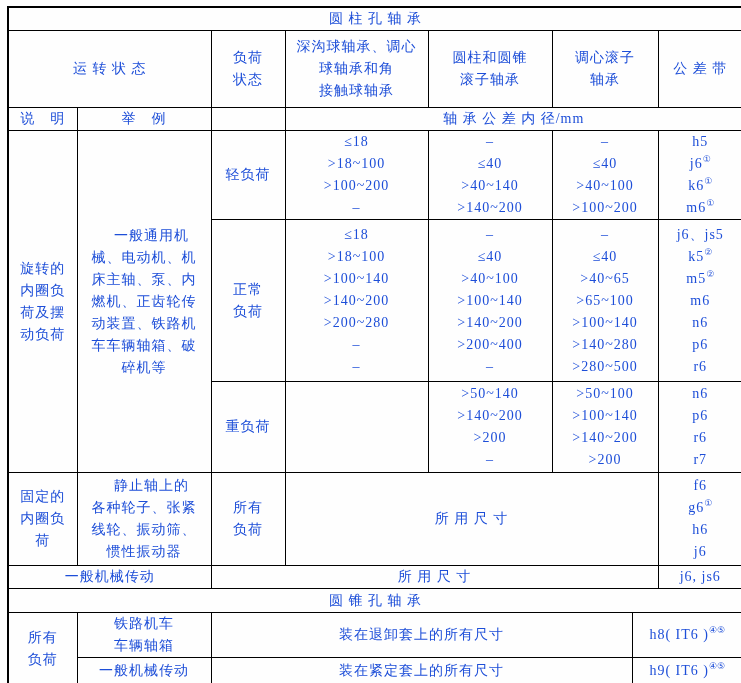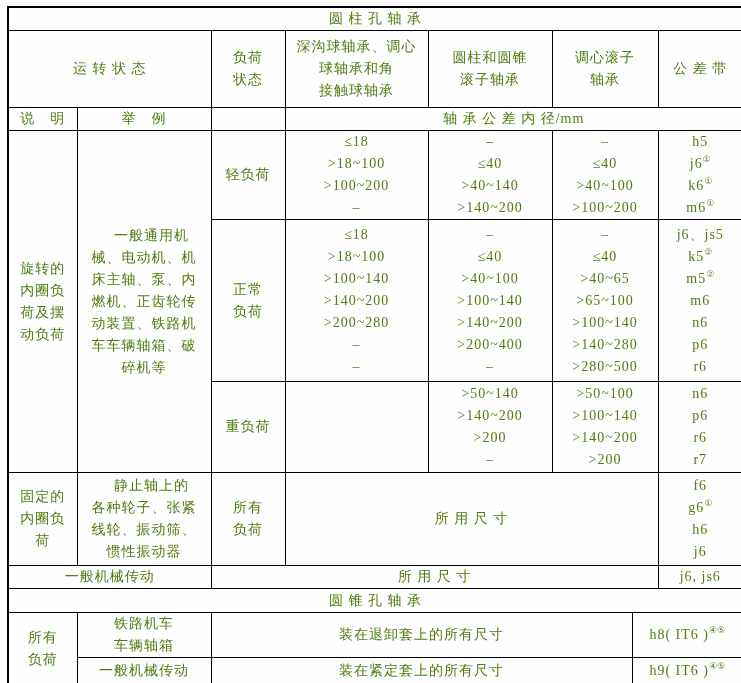--- a/index.html
+++ b/index.html
@@ -1,21 +1,21 @@
 <!DOCTYPE html>
 <html><head>
 <meta charset="utf-8">
 <style>
   html,body{margin:0;padding:0;background:#fff;}
   .sheet{
     position:relative;
     width:741px;height:683px;
     background:#fefefe;
     font-family:"Liberation Serif","DejaVu Serif",serif;
-    color:#4d7c0f;
+    color:#1d4ed8;
     box-sizing:border-box;
   }
   table.tol{
     position:absolute;left:7px;top:6px;
     width:729px;
     border-collapse:collapse;
     table-layout:fixed;
     border:2px solid #000;
   }
   table.tol td{

